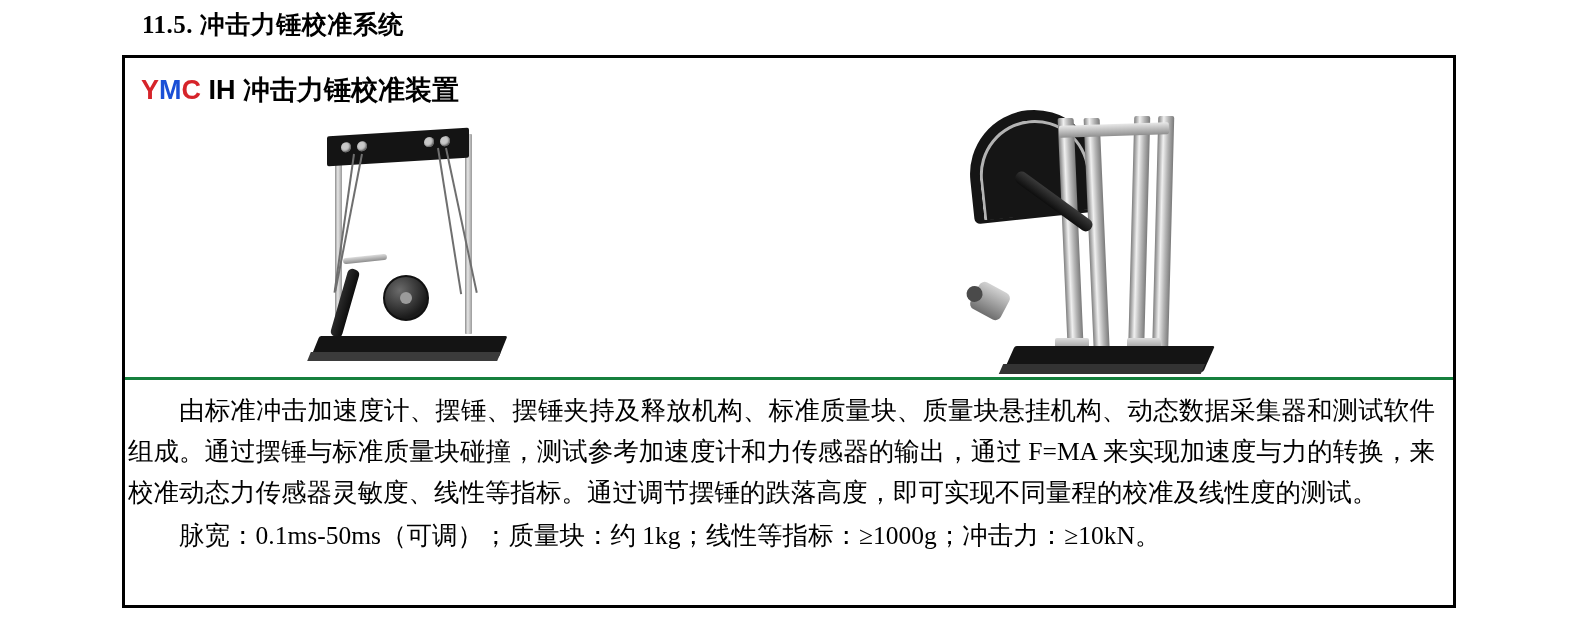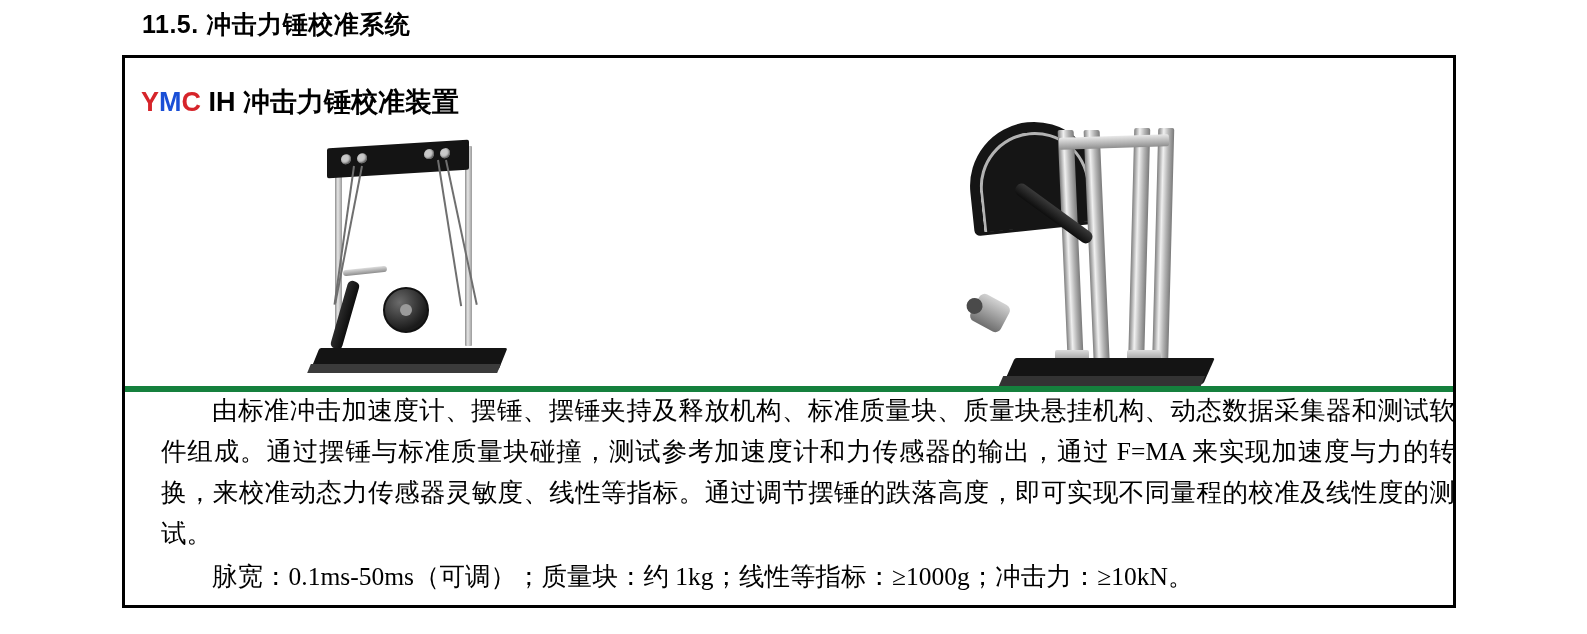--- a/index.html
+++ b/index.html
@@ -16,44 +16,44 @@
   }
   .page {
     position: relative;
     width: 1587px;
     height: 634px;
   }
   .section-heading {
     position: absolute;
     left: 142px;
     top: 8px;
-    font-family: Liberation Sans, sans-serif;
+    font-family: Liberation Serif, serif;
     font-weight: bold;
     font-size: 25px;
     letter-spacing: 0.5px;
     white-space: nowrap;
   }
   .box {
     position: absolute;
     left: 122px;
     top: 55px;
     width: 1334px;
     height: 553px;
     border: 3px solid #000000;
     box-sizing: border-box;
     background: #ffffff;
   }
   .title-row {
     position: absolute;
     left: 0;
-    top: 12px;
+    top: 0;
     width: 100%;
     height: 322px;
     box-sizing: border-box;
-    border-bottom: 6px solid #15803d;
+    border-bottom: 3px solid #15803d;
   }
   .product-title {
     position: absolute;
     left: 16px;
     top: 14px;
     font-family: "Liberation Sans", sans-serif;
     font-weight: bold;
     font-size: 27px;
     white-space: nowrap;
   }
@@ -291,22 +291,21 @@
   .fig2 .foot-l { left: 100px; }
   .fig2 .foot-r { left: 172px; }
 
   
   .desc {
     position: absolute;
     left: 0;
     top: 322px;
     width: 100%;
     box-sizing: border-box;
-    padding: 10px 18px 0 16px;
-    margin-left: 20px;
+    padding: 10px 18px 0 3px;
   }
   .desc p {
     margin: 0;
     font-size: 25.5px;
     line-height: 41px;
     text-align: justify;
     text-justify: inter-ideograph;
     letter-spacing: 0px;
   }
   .desc p.para1 { text-indent: 2em; }

